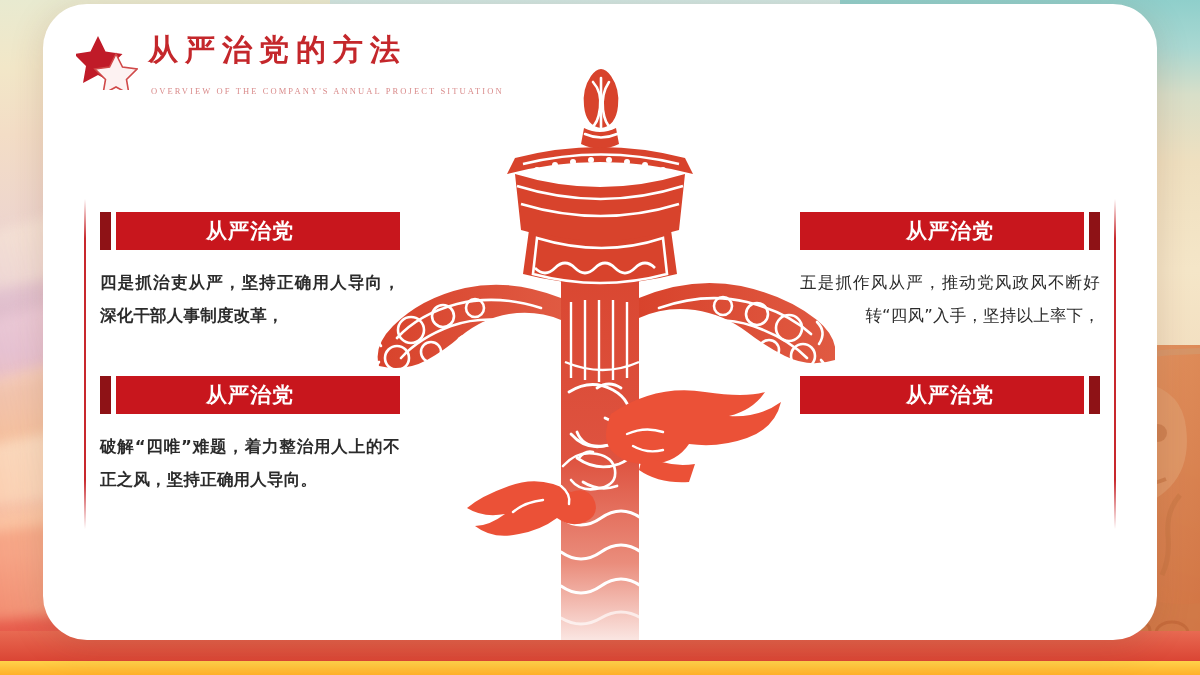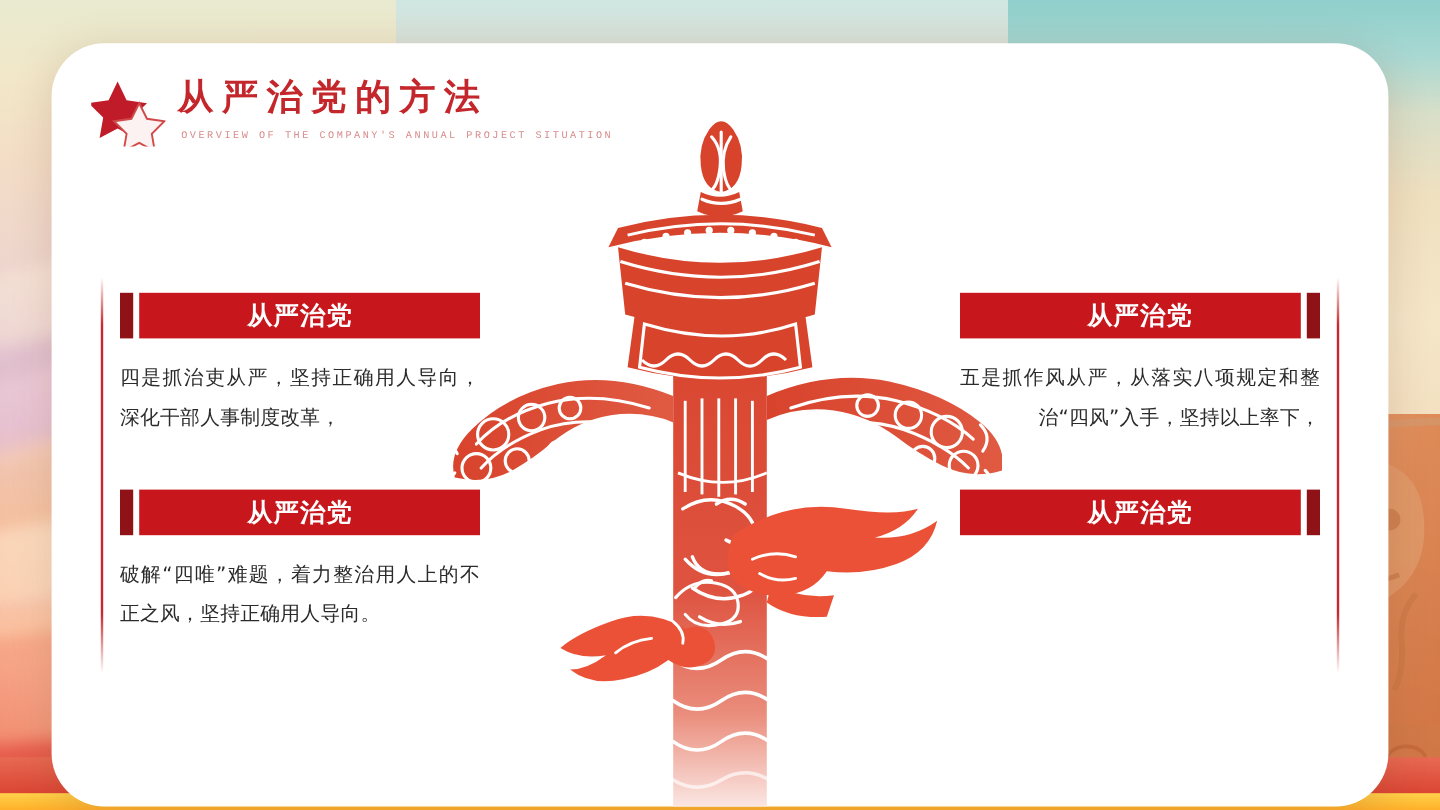--- a/index.html
+++ b/index.html
@@ -51,40 +51,40 @@
   .band-red{position:absolute;left:0;bottom:10px;width:1200px;height:34px;
        background:linear-gradient(180deg,#e86a52,#d94030);}
   .band-gold{position:absolute;left:0;bottom:0;width:1200px;height:14px;
        background:linear-gradient(180deg,#ffd24a,#ffb02a);}
   
   .lion{position:absolute;right:0;bottom:0;width:150px;height:330px;overflow:hidden;opacity:.95;}
   .lion svg{position:absolute;right:-10px;bottom:0;}
 
   
   .card{
-    position:absolute;left:43px;top:36px;width:1114px;height:636px;
+    position:absolute;left:43px;top:4px;width:1114px;height:636px;
     background:#fff;border-radius:44px;
     box-shadow:0 6px 34px rgba(120,60,40,.18);
     overflow:hidden;
   }
 
   
   .header{position:absolute;left:33px;top:26px;display:flex;align-items:flex-start;}
   .logo-star{position:relative;width:62px;height:56px;flex:none;margin-top:4px;}
   .logo-star svg{position:absolute;left:0;top:0;}
   .title-wrap{margin-left:10px;}
   .title{
     font-family:"DejaVu Sans","Liberation Sans",sans-serif;
     font-size:30px;font-weight:700;color:#c4272b;letter-spacing:7px;
     line-height:40px;white-space:nowrap;
   }
   .subtitle{
-    font-family:Liberation Mono, monospace;
+    font-family:Liberation Serif, serif;
     font-size:8.5px;color:#d98b8b;letter-spacing:2.1px;
-    white-space:nowrap;margin-top:6px;margin-left:3px;text-align:right;
+    white-space:nowrap;margin-top:16px;margin-left:3px;text-align:right;
   }
 
   
   .huabiao{position:absolute;left:50%;top:58px;transform:translateX(-50%);
            width:470px;height:600px;}
   .huabiao svg{display:block;}
 
   
   .col{position:absolute;top:150px;width:330px;}
   .col-left{left:41px;}
@@ -112,21 +112,21 @@
   }
   .col-left .badge .box span{padding-right:16px;}
   .col-right .badge .box span{padding-left:16px;}
 
   .body-text{
     margin-top:16px;
     font-family:"DejaVu Sans","Liberation Sans",sans-serif;
     font-size:16.5px;line-height:33px;color:#2b2b2b;
     letter-spacing:.2px;
   }
-  .col-left .body-text{text-align:justify;text-align-last:left;}
+  .col-left .body-text{text-align:justify;text-align-last:left;font-weight:bold;}
   .col-right .body-text{text-align:justify;text-align-last:right;}
 </style>
 </head>
 <body>
 
 <div id="stage">
 
   <div class="bg">
     <div class="bg-base"></div>
     <div class="bg-left"></div>
@@ -350,21 +350,21 @@
       <div class="hairline"></div>
 
       <div class="block b1">
         <div class="badge">
           <div class="box">
             <span>从严治党</span>
           </div>
           <div class="gap"></div>
           <div class="tick"></div>
         </div>
-        <div class="body-text">五是抓作风从严，从落实八项规定和整治“四风”入手，坚持以上率下，</div>
+        <div class="body-text">五是抓作风从严，推动党风政风不断好转“四风”入手，坚持以上率下，</div>
       </div>
 
       <div class="block b2">
         <div class="badge">
           <div class="box">
             <span>从严治党</span>
           </div>
           <div class="gap"></div>
           <div class="tick"></div>
         </div>

